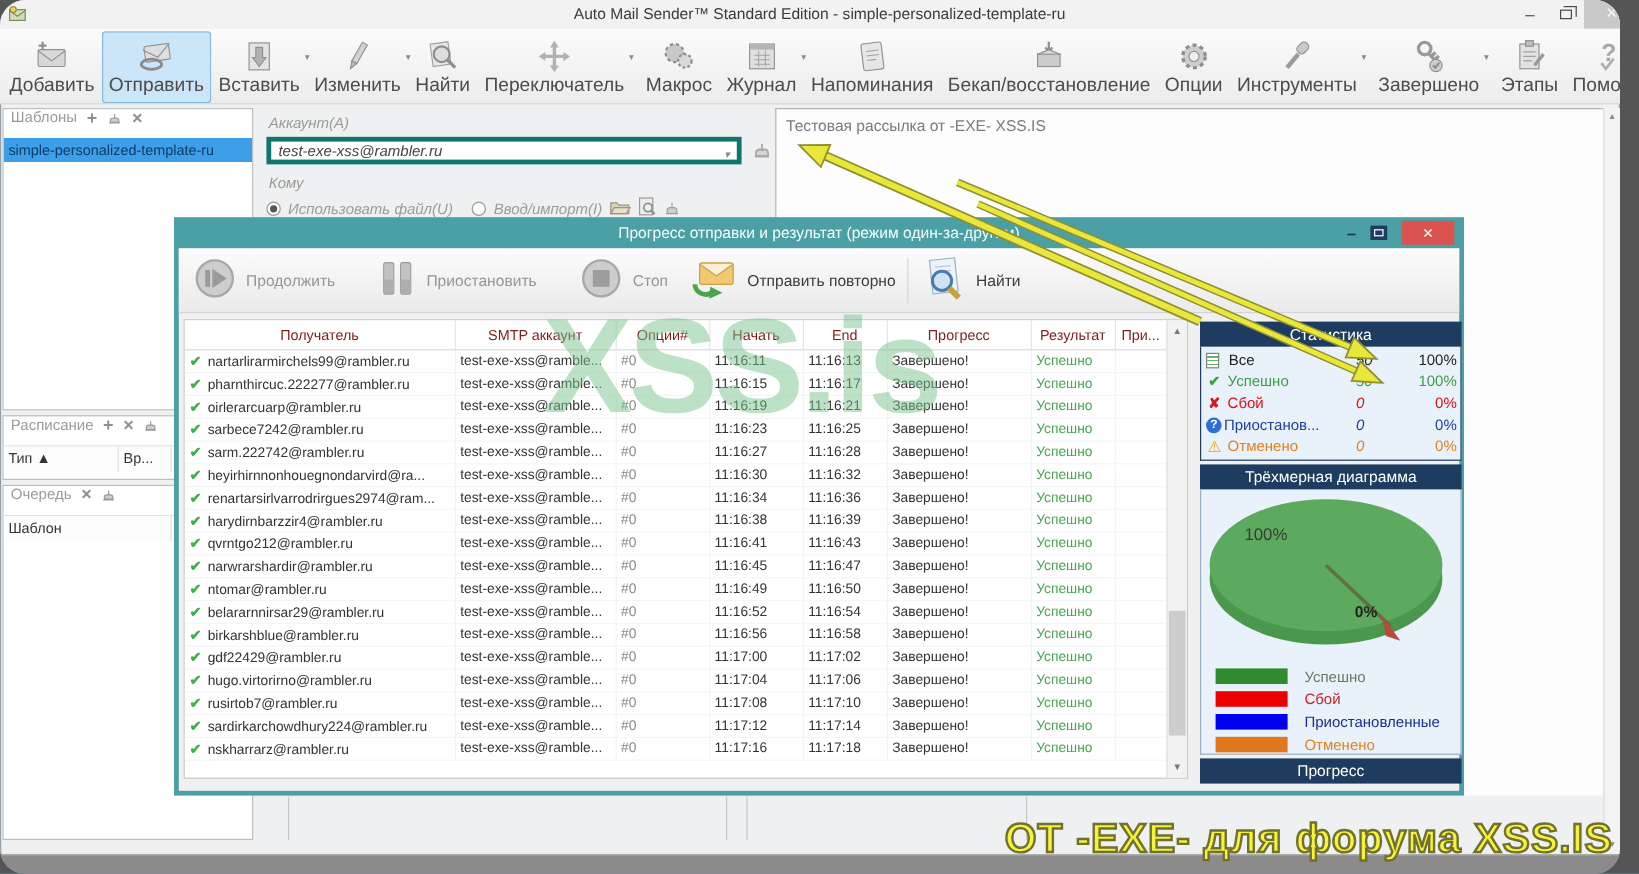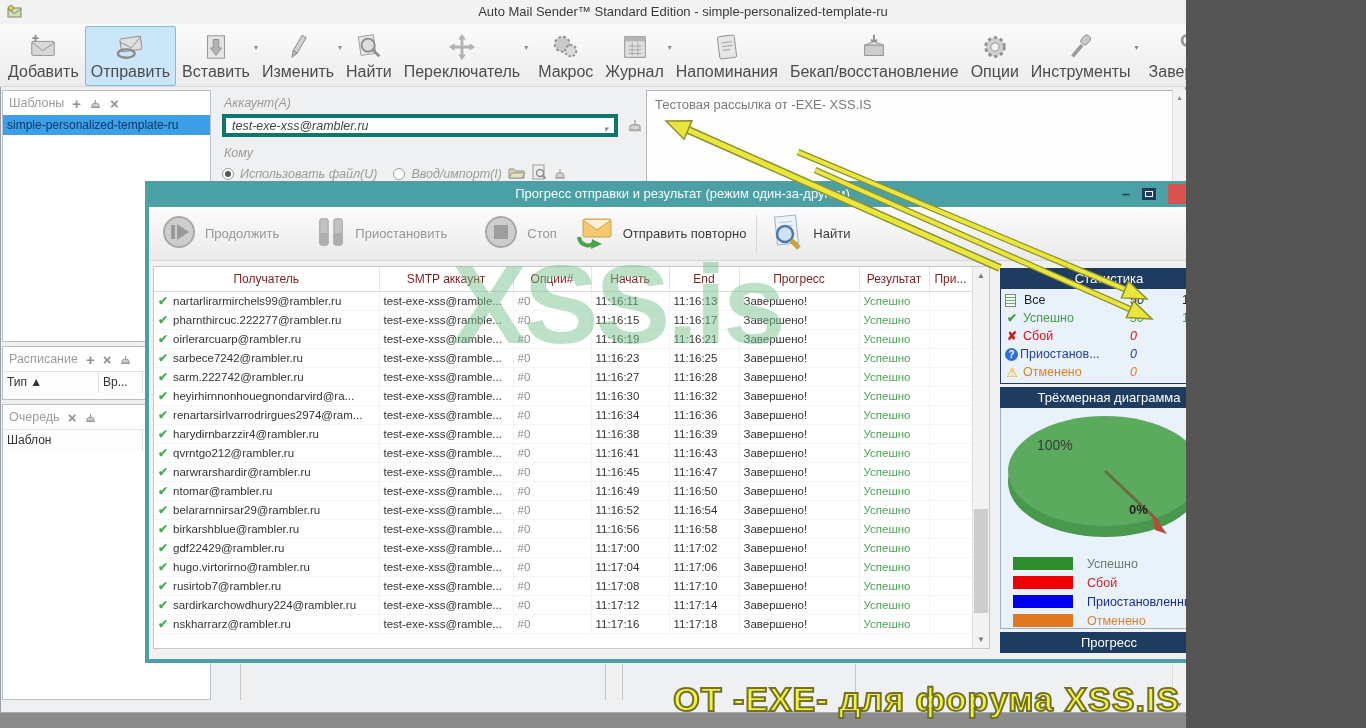--- a/index.html
+++ b/index.html
@@ -1,18 +1,18 @@
 <!DOCTYPE html>
 <html><head>
 <meta charset="utf-8">
 <style>
   * { margin:0; padding:0; box-sizing:border-box; }
   body { font-family:"Liberation Sans", sans-serif; background:#555; }
-  #screen { position:relative; width:1186px; height:728px; background:#eef0f1; overflow:hidden;
-            box-shadow:inset 0 0 0 1px #96a0a8; font-family:"Liberation Sans", sans-serif; }
+  #screen { position:relative; width:1350px; height:728px; background:#eef0f1; overflow:hidden;
+            box-shadow:inset 0 0 0 1px #96a0a8; font-family:"Liberation Sans", sans-serif;border-radius:21px; }
 
   
   .titlebar { position:absolute; left:0; top:0; width:1366px; height:24px; background:#f2f2f2; }
   .title    { position:absolute; left:0; right:0; top:4px; text-align:center; font-size:13px; color:#3a3a3a; }
   .app-icon { position:absolute; left:7px; top:4px; width:16px; height:13px; }
   .win-controls { position:absolute; right:0; top:0; height:24px; display:flex; }
   .wc { width:30px; height:24px; display:flex; align-items:center; justify-content:center; color:#4a4a4a; font-size:14px; }
   .wc.close { width:46px; background:#c9c9c9; color:#fafafa; font-size:16px; }
   .restore-glyph { width:10px; height:8px; border:1px solid #4a4a4a; position:relative; background:#f2f2f2; }
   .restore-glyph::before { content:""; position:absolute; left:2px; top:-4px; width:10px; height:8px; border:1px solid #4a4a4a; border-bottom:none; border-left:none; }
@@ -27,21 +27,21 @@
   .tlabel { font-size:16px; color:#4c4c4c; white-space:nowrap; }
   .tbtn.active { background:#cbe6f8; box-shadow:inset 0 0 0 1px #85b9de; }
   .dd { position:absolute; right:-2px; top:17px; font-size:8px; color:#8a8a8a; }
   .tsep { width:1px; background:#d2d2d2; margin:8px 3px; }
 
   
   .panel { position:absolute; background:#fff; border:1px solid #bcc0c4; overflow:hidden; }
   .p-templates { left:2px; top:90px;  width:209px; height:252px; }
   .p-schedule  { left:2px; top:346px; width:209px; height:54px; }
   .p-queue     { left:2px; top:404px; width:209px; height:296px; }
-  .p-header { height:24px; display:flex; align-items:center; padding:0 6px; color:#9b9b9b; font-size:12.5px; gap:8px; }
+  .p-header { height:24px; display:flex; align-items:flex-start; padding:0 6px; color:#9b9b9b; font-size:12.5px; gap:8px; }
   .hicon { color:#8f8f8f; font-weight:bold; font-size:13px; line-height:1; }
   .hplus { font-size:15px; }
   .sel-item { height:20px; background:#3d9fe8; color:#0e3a68; font-size:12px; display:flex; align-items:center; padding:0 4px; white-space:nowrap; }
   .col-row { display:flex; height:22px; border-top:1px solid #e4e4e4; background:#fdfdfd; }
   .col-cell { font-size:12px; color:#333; padding:3px 4px; border-right:1px solid #e0e0e0; white-space:nowrap; overflow:hidden; }
 
   
   .form-area { position:absolute; left:214px; top:88px; width:432px; height:93px;font-style:italic; }
   .flabel { position:absolute; font-size:12.5px; color:#9b9b9b; white-space:nowrap; }
   .combo { position:absolute; left:8px; top:26px; width:396px; height:23px; background:#fff; border:4px solid #0f766e;

